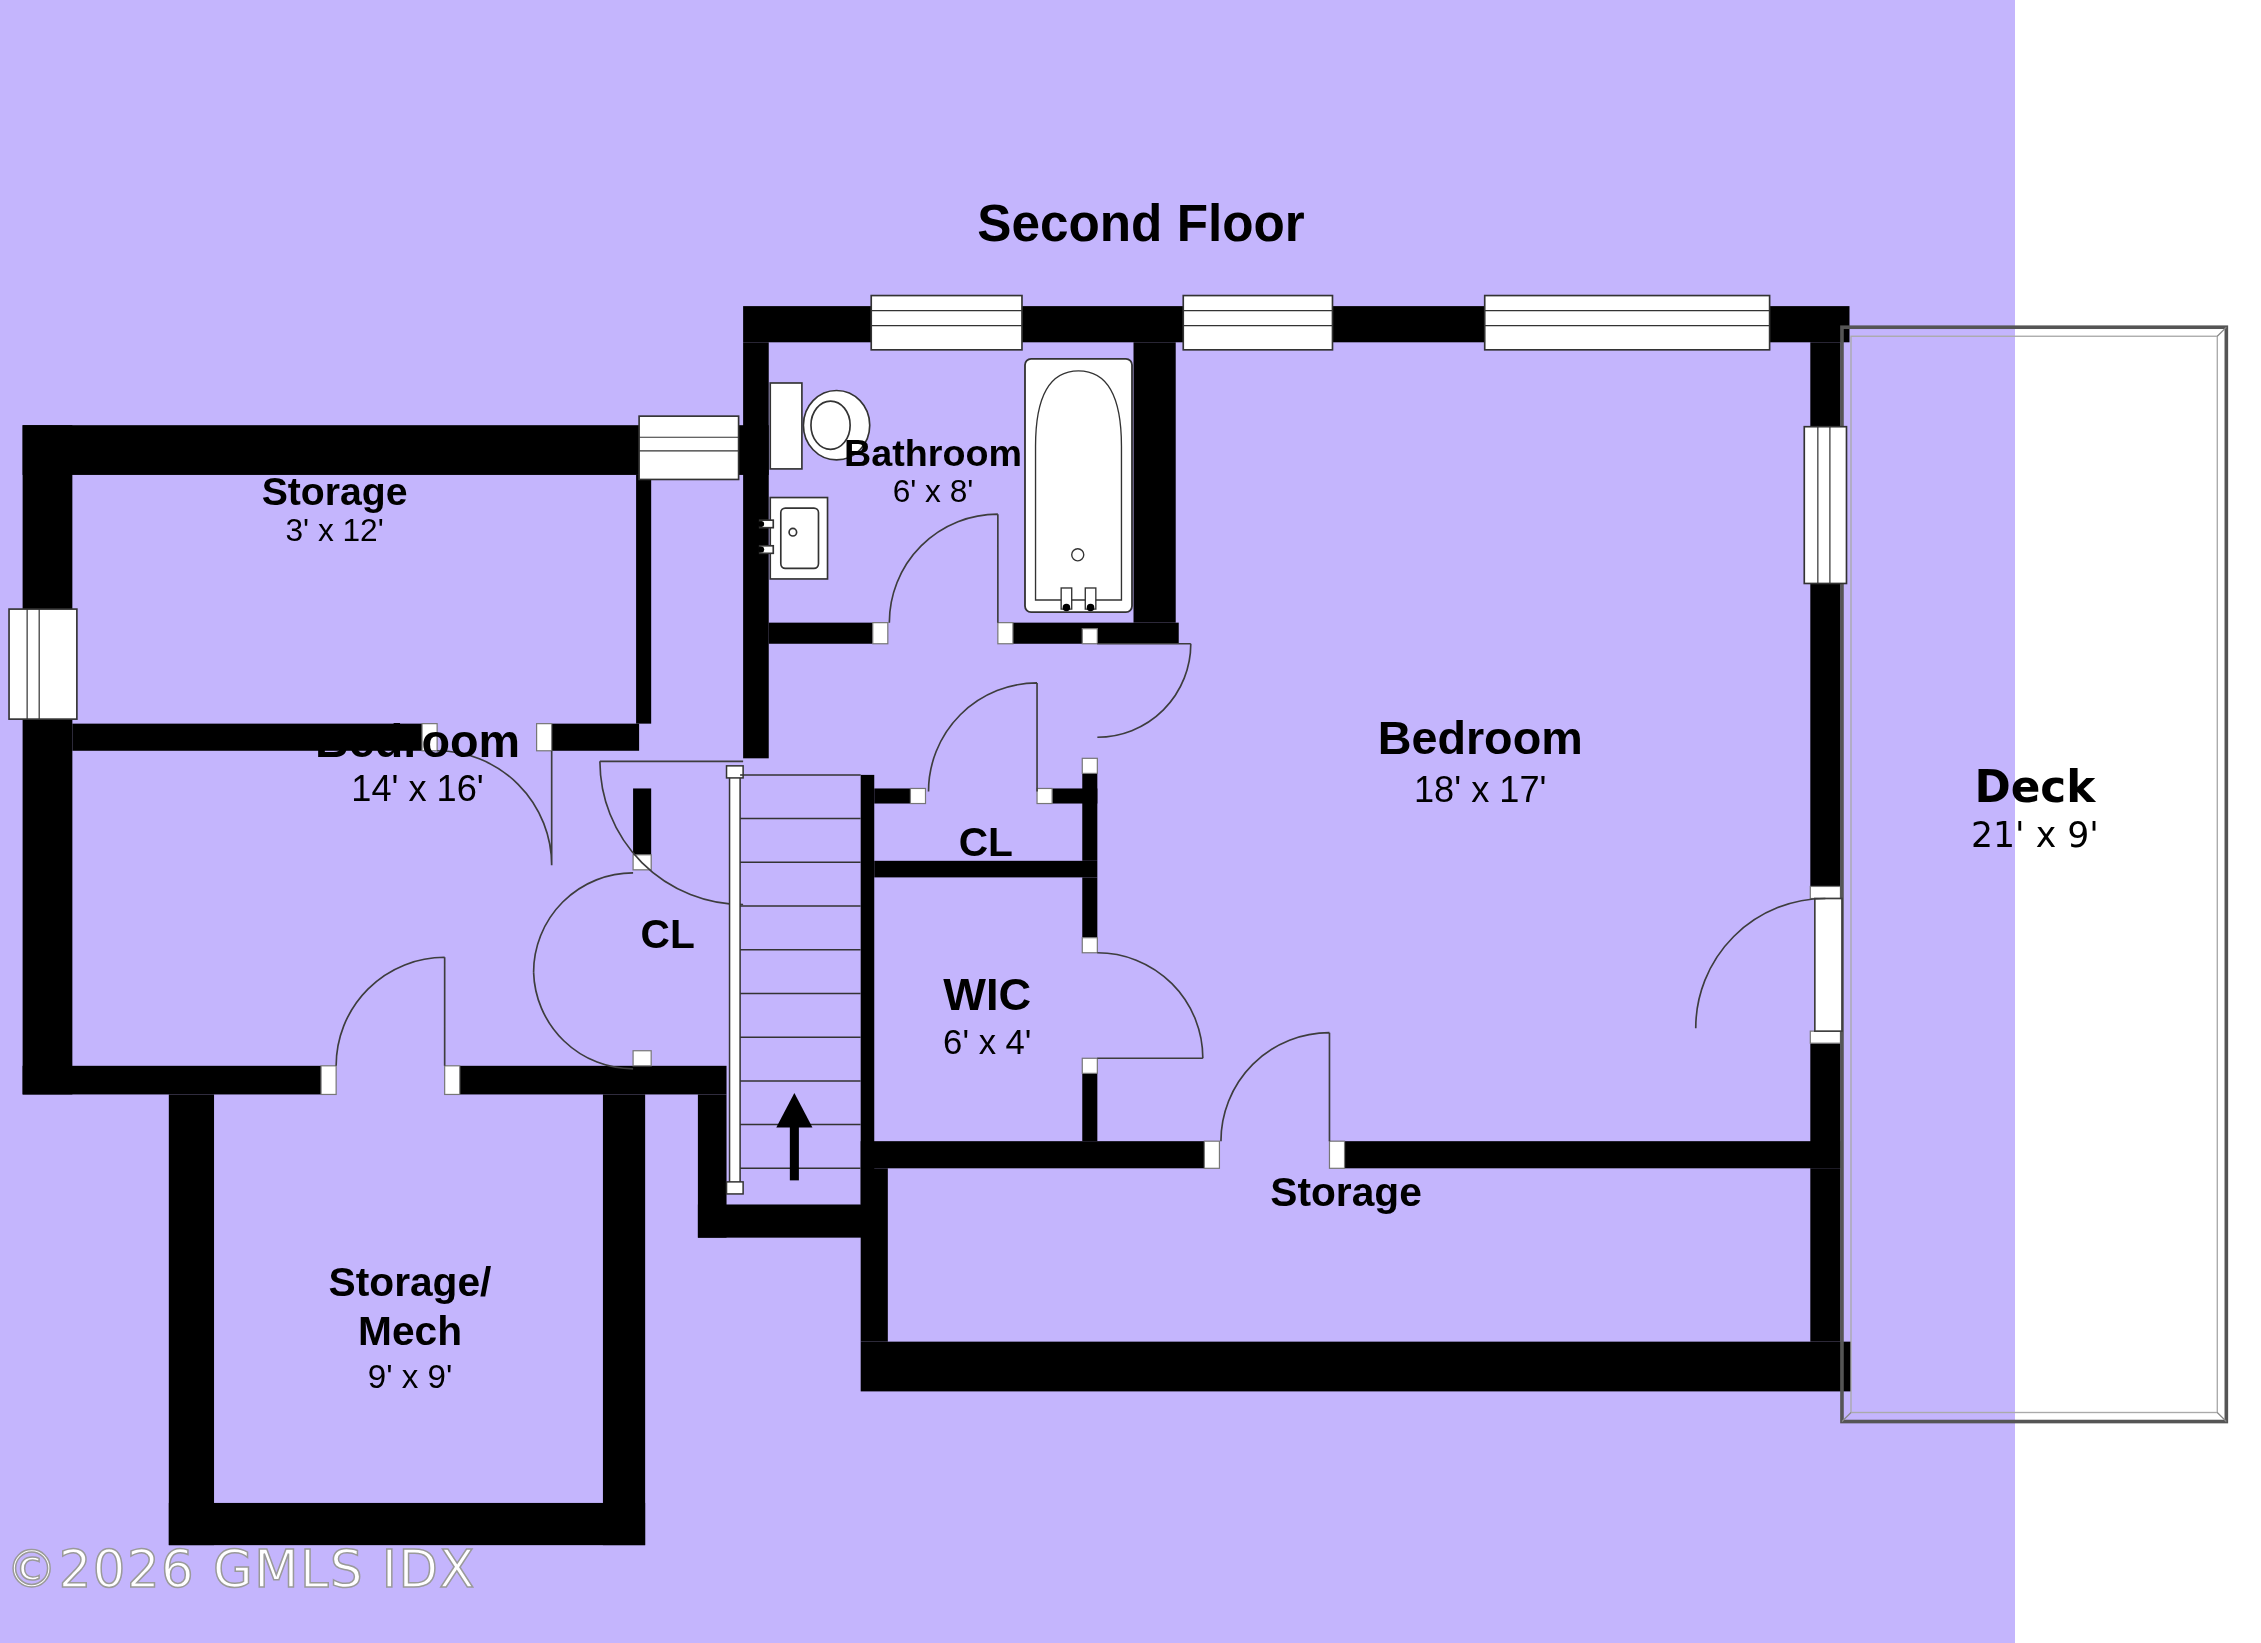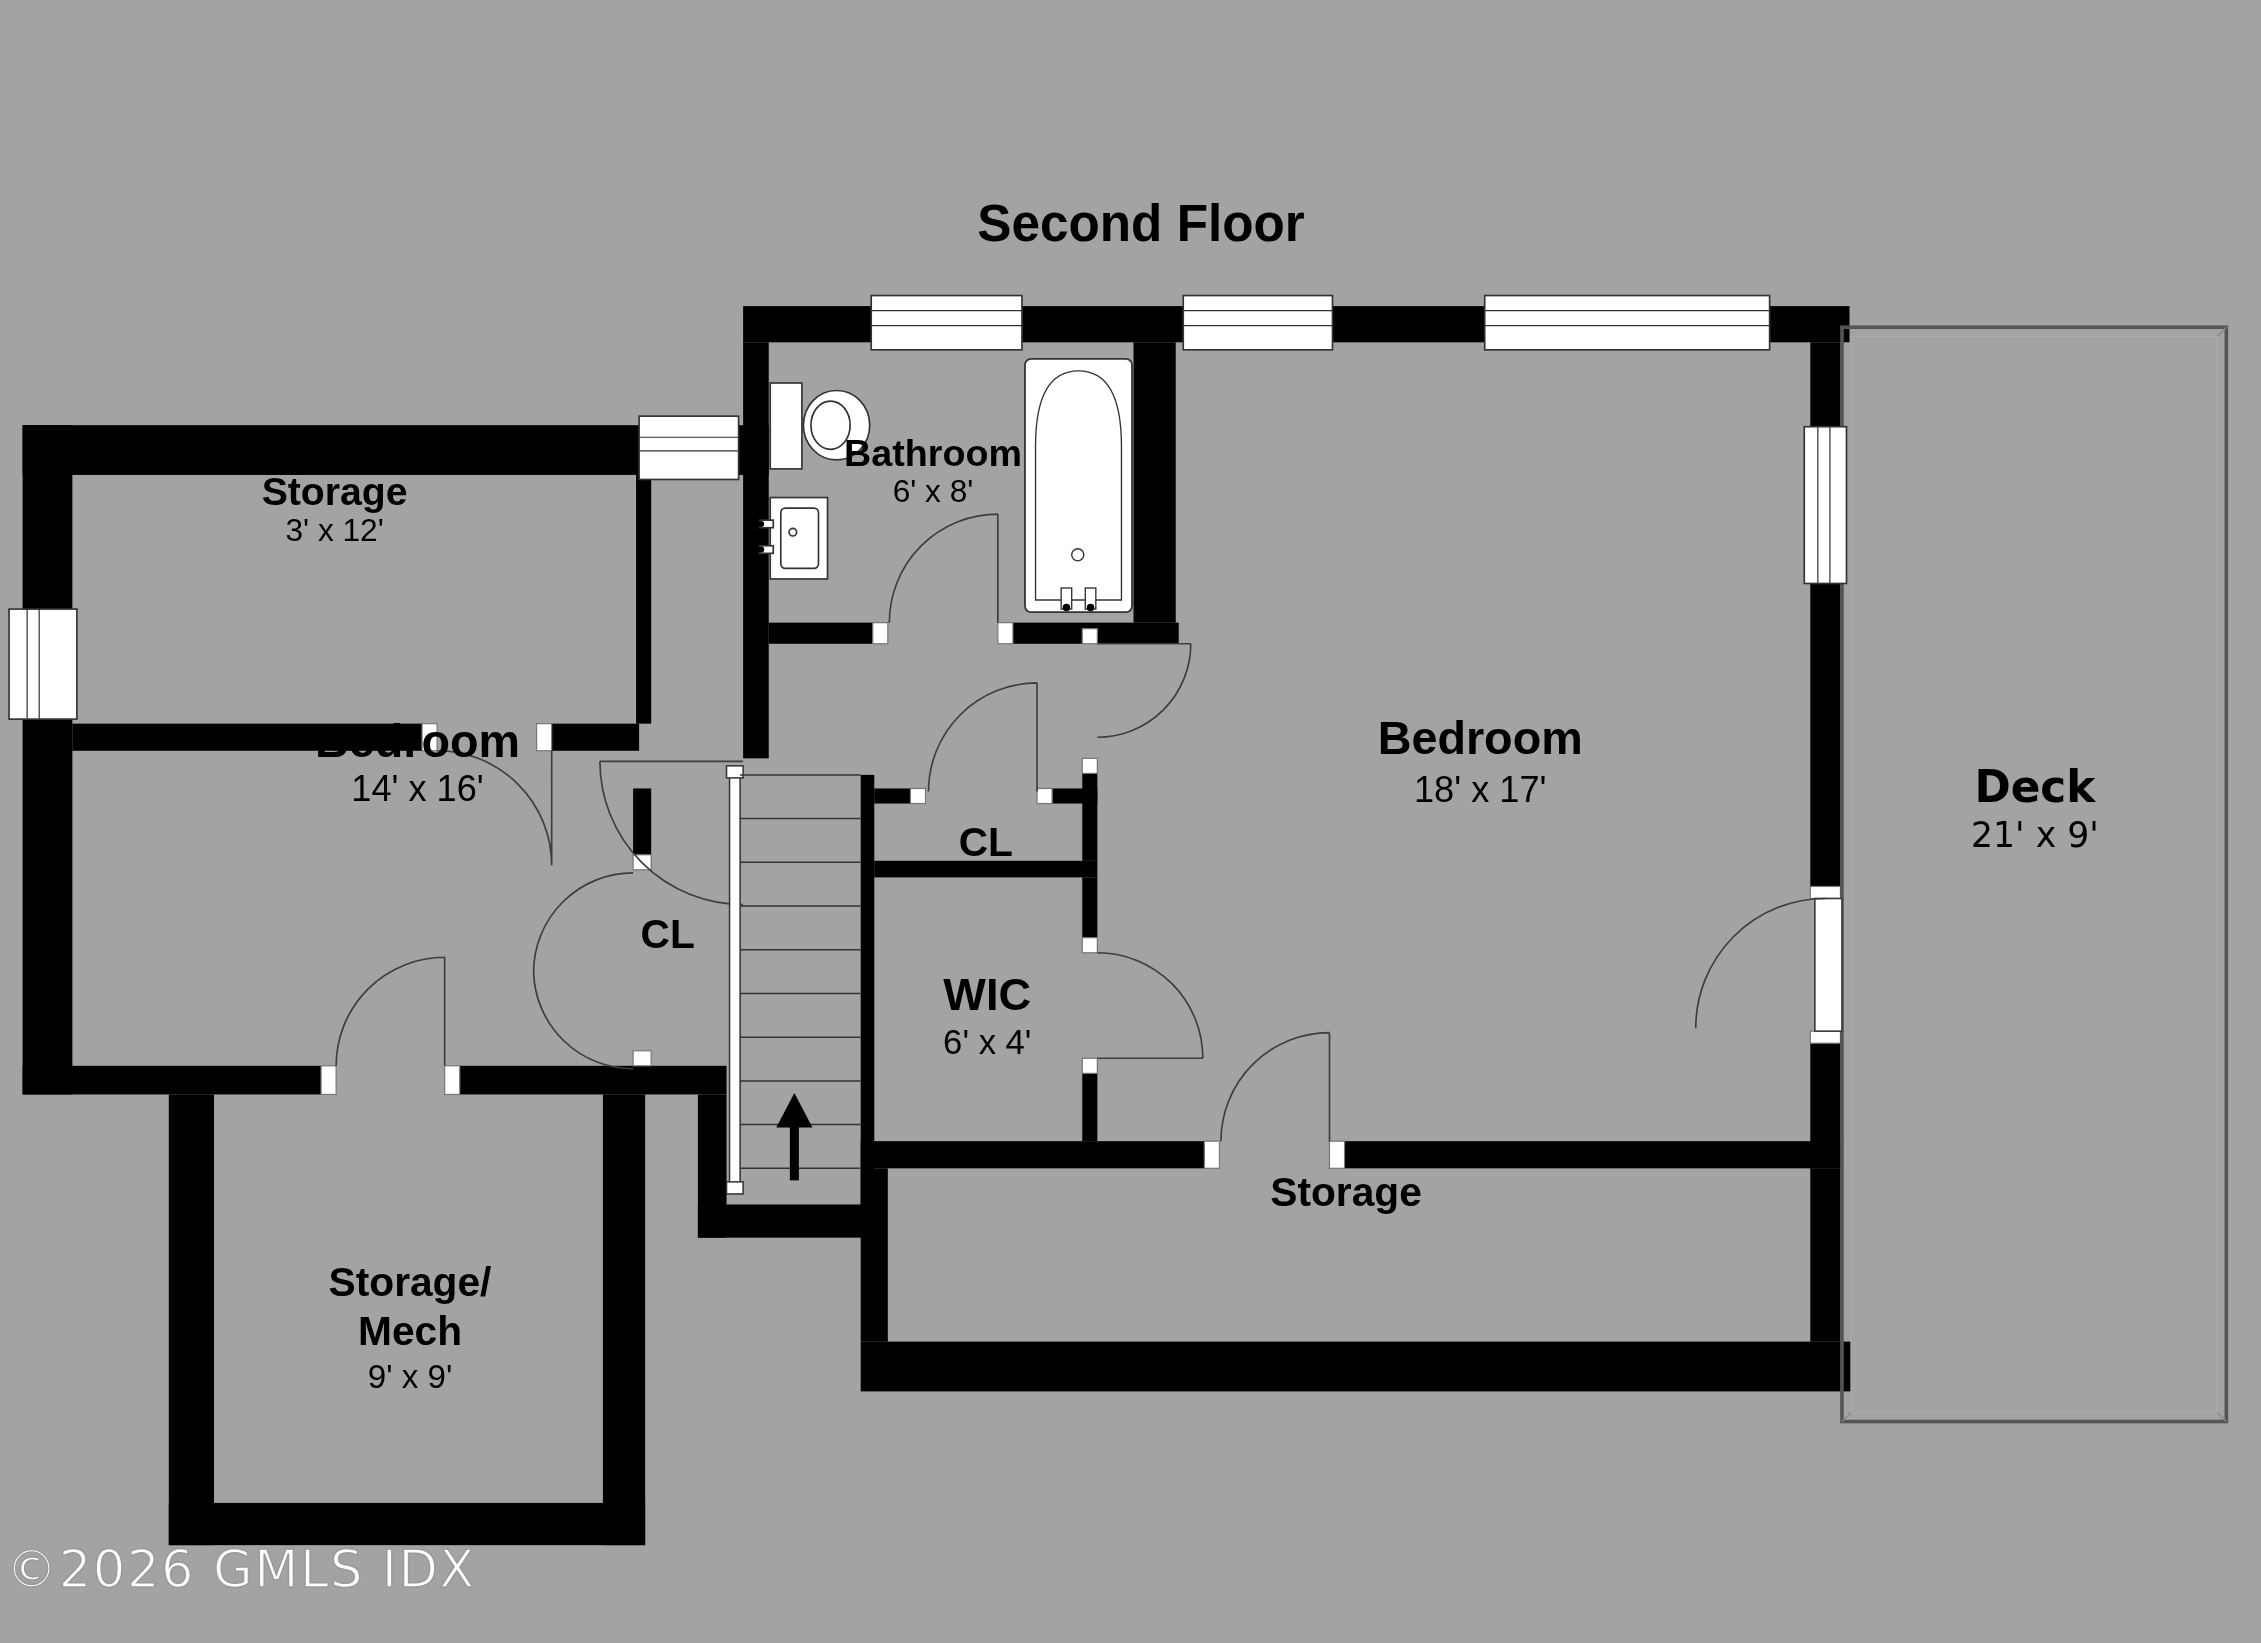--- a/index.html
+++ b/index.html
@@ -1,17 +1,17 @@
 <!DOCTYPE html>
 <html style="font-size:12px"><head>
 <meta charset="utf-8">
 <style>
   html,body{margin:0;padding:0;background:#fff;}
   body{font-family:"Liberation Sans",sans-serif;}
-  .plan-wrap{width:2261px;height:1644px;background:#a3a3a3;position:relative;}
+  .plan-wrap{width:2015px;height:1644px;background:#c4b5fd;position:relative;}
   svg{display:block;}
   text{fill:#000;}
   .room-name{font-weight:bold;}
   .room-dims{font-weight:normal;}
   .deck-font{font-family:"DejaVu Sans",sans-serif;}
   .wm{font-family:"DejaVu Sans",sans-serif;fill:#ffffff;stroke:#9a9a9a;stroke-width:1px;letter-spacing:1px;}
 </style>
 </head>
 <body>
 

